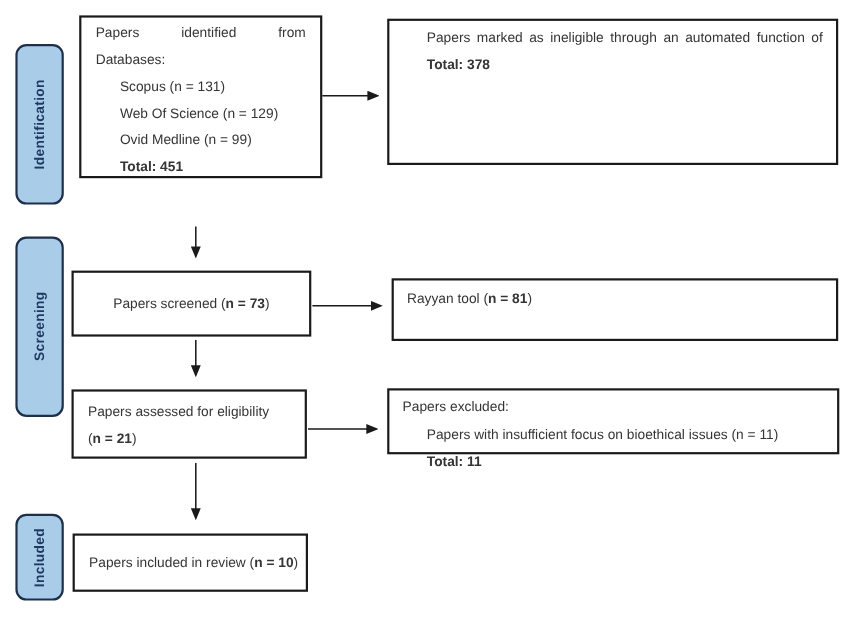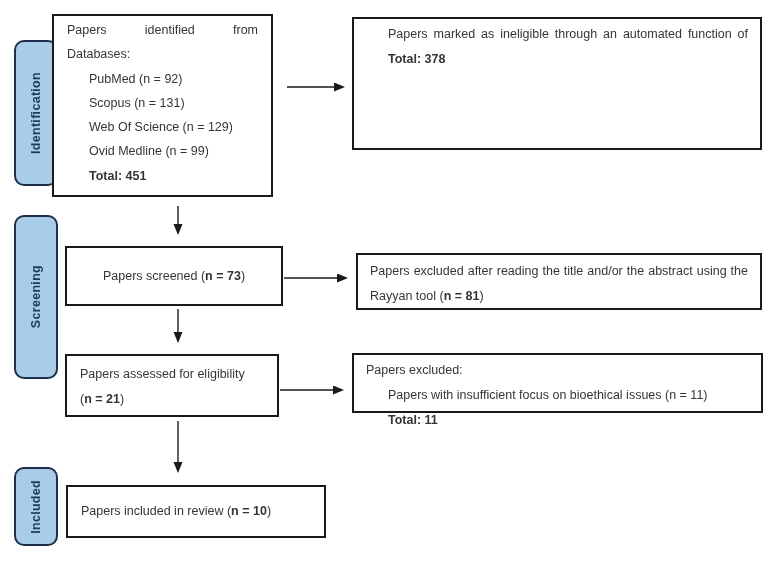--- a/index.html
+++ b/index.html
@@ -28,27 +28,27 @@
   #stage-included{left:14px;top:467px;width:40px;height:75px;}
   .box{
     position:absolute;background:#fff;border:2px solid var(--box-border);
     box-sizing:border-box;line-height:25px;
   }
   .box .ln{white-space:nowrap;}
   .just{text-align:justify;text-align-last:justify;white-space:normal;}
   .indent{padding-left:22px;}
   .b{font-weight:bold;}
   .i{font-style:italic;}
-  #box-identified{left:52px;top:14px;width:221px;height:183px;padding:2px 13px 0 13px;line-height:24.3px;}
+  #box-identified{left:72px;top:14px;width:221px;height:148px;padding:2px 13px 0 13px;line-height:24.3px;}
   #box-removed{left:352px;top:17px;width:410px;height:133px;padding:3px 12px 0 12px;}
   #box-screened{left:65px;top:246px;width:218px;height:60px;display:flex;align-items:center;padding:0 13px;justify-content:center;}
   #box-excluded-screening{left:356px;top:253px;width:406px;height:57px;padding:4px 12px 0 12px;}
   #box-assessed{left:65px;top:354px;width:214px;height:63px;padding:6px 13px 0 13px;}
   #box-excluded-eligibility{left:352px;top:353px;width:411px;height:60px;padding:3px 12px 0 12px;}
-  #box-included{left:66px;top:485px;width:260px;height:53px;display:flex;align-items:center;padding:0 13px;}
+  #box-included{left:66px;top:485px;width:214px;height:53px;display:flex;align-items:center;padding:0 13px;}
 </style>
 </head>
 <body>
 
 <div class="canvas">
 
   <svg class="arrows" viewBox="0 0 778 565" xmlns="http://www.w3.org/2000/svg">
     <defs>
       <marker id="ah" markerUnits="userSpaceOnUse" markerWidth="11" markerHeight="10" refX="9" refY="4.5" orient="auto">
         <path d="M0,0 L11,4.5 L0,9 Z" fill="#1A1A1A"></path>
@@ -68,38 +68,36 @@
   <div class="stage" id="stage-screening">
     <span class="stage-text">Screening</span>
   </div>
   <div class="stage" id="stage-included">
     <span class="stage-text">Included</span>
   </div>
 
   <div class="box" id="box-identified">
     <div class="ln just">Papers identified from</div>
     <div class="ln">Databases:</div>
-    <div class="ln indent">PubMed (n = 92)</div>
     <div class="ln indent">Scopus (n = 131)</div>
     <div class="ln indent">Web Of Science (n = 129)</div>
     <div class="ln indent">Ovid Medline (n = 99)</div>
     <div class="ln indent b">Total: 451</div>
   </div>
 
   <div class="box" id="box-removed">
     <div class="ln indent just">Papers marked as ineligible through an automated function of</div>
     <div class="ln indent b">Total: 378</div>
   </div>
 
   <div class="box" id="box-screened">
     <div class="ln"><span>Papers screened (</span><span class="b">n = 73</span><span>)</span></div>
   </div>
 
   <div class="box" id="box-excluded-screening">
-    <div class="ln just">Papers excluded after reading the title and/or the abstract using the</div>
     <div class="ln"><span>Rayyan tool (</span><span class="b">n = 81</span><span>)</span></div>
   </div>
 
   <div class="box" id="box-assessed">
     <div class="ln">Papers assessed for eligibility</div>
     <div class="ln"><span>(</span><span class="b">n = 21</span><span>)</span></div>
   </div>
 
   <div class="box" id="box-excluded-eligibility">
     <div class="ln">Papers excluded:</div>

